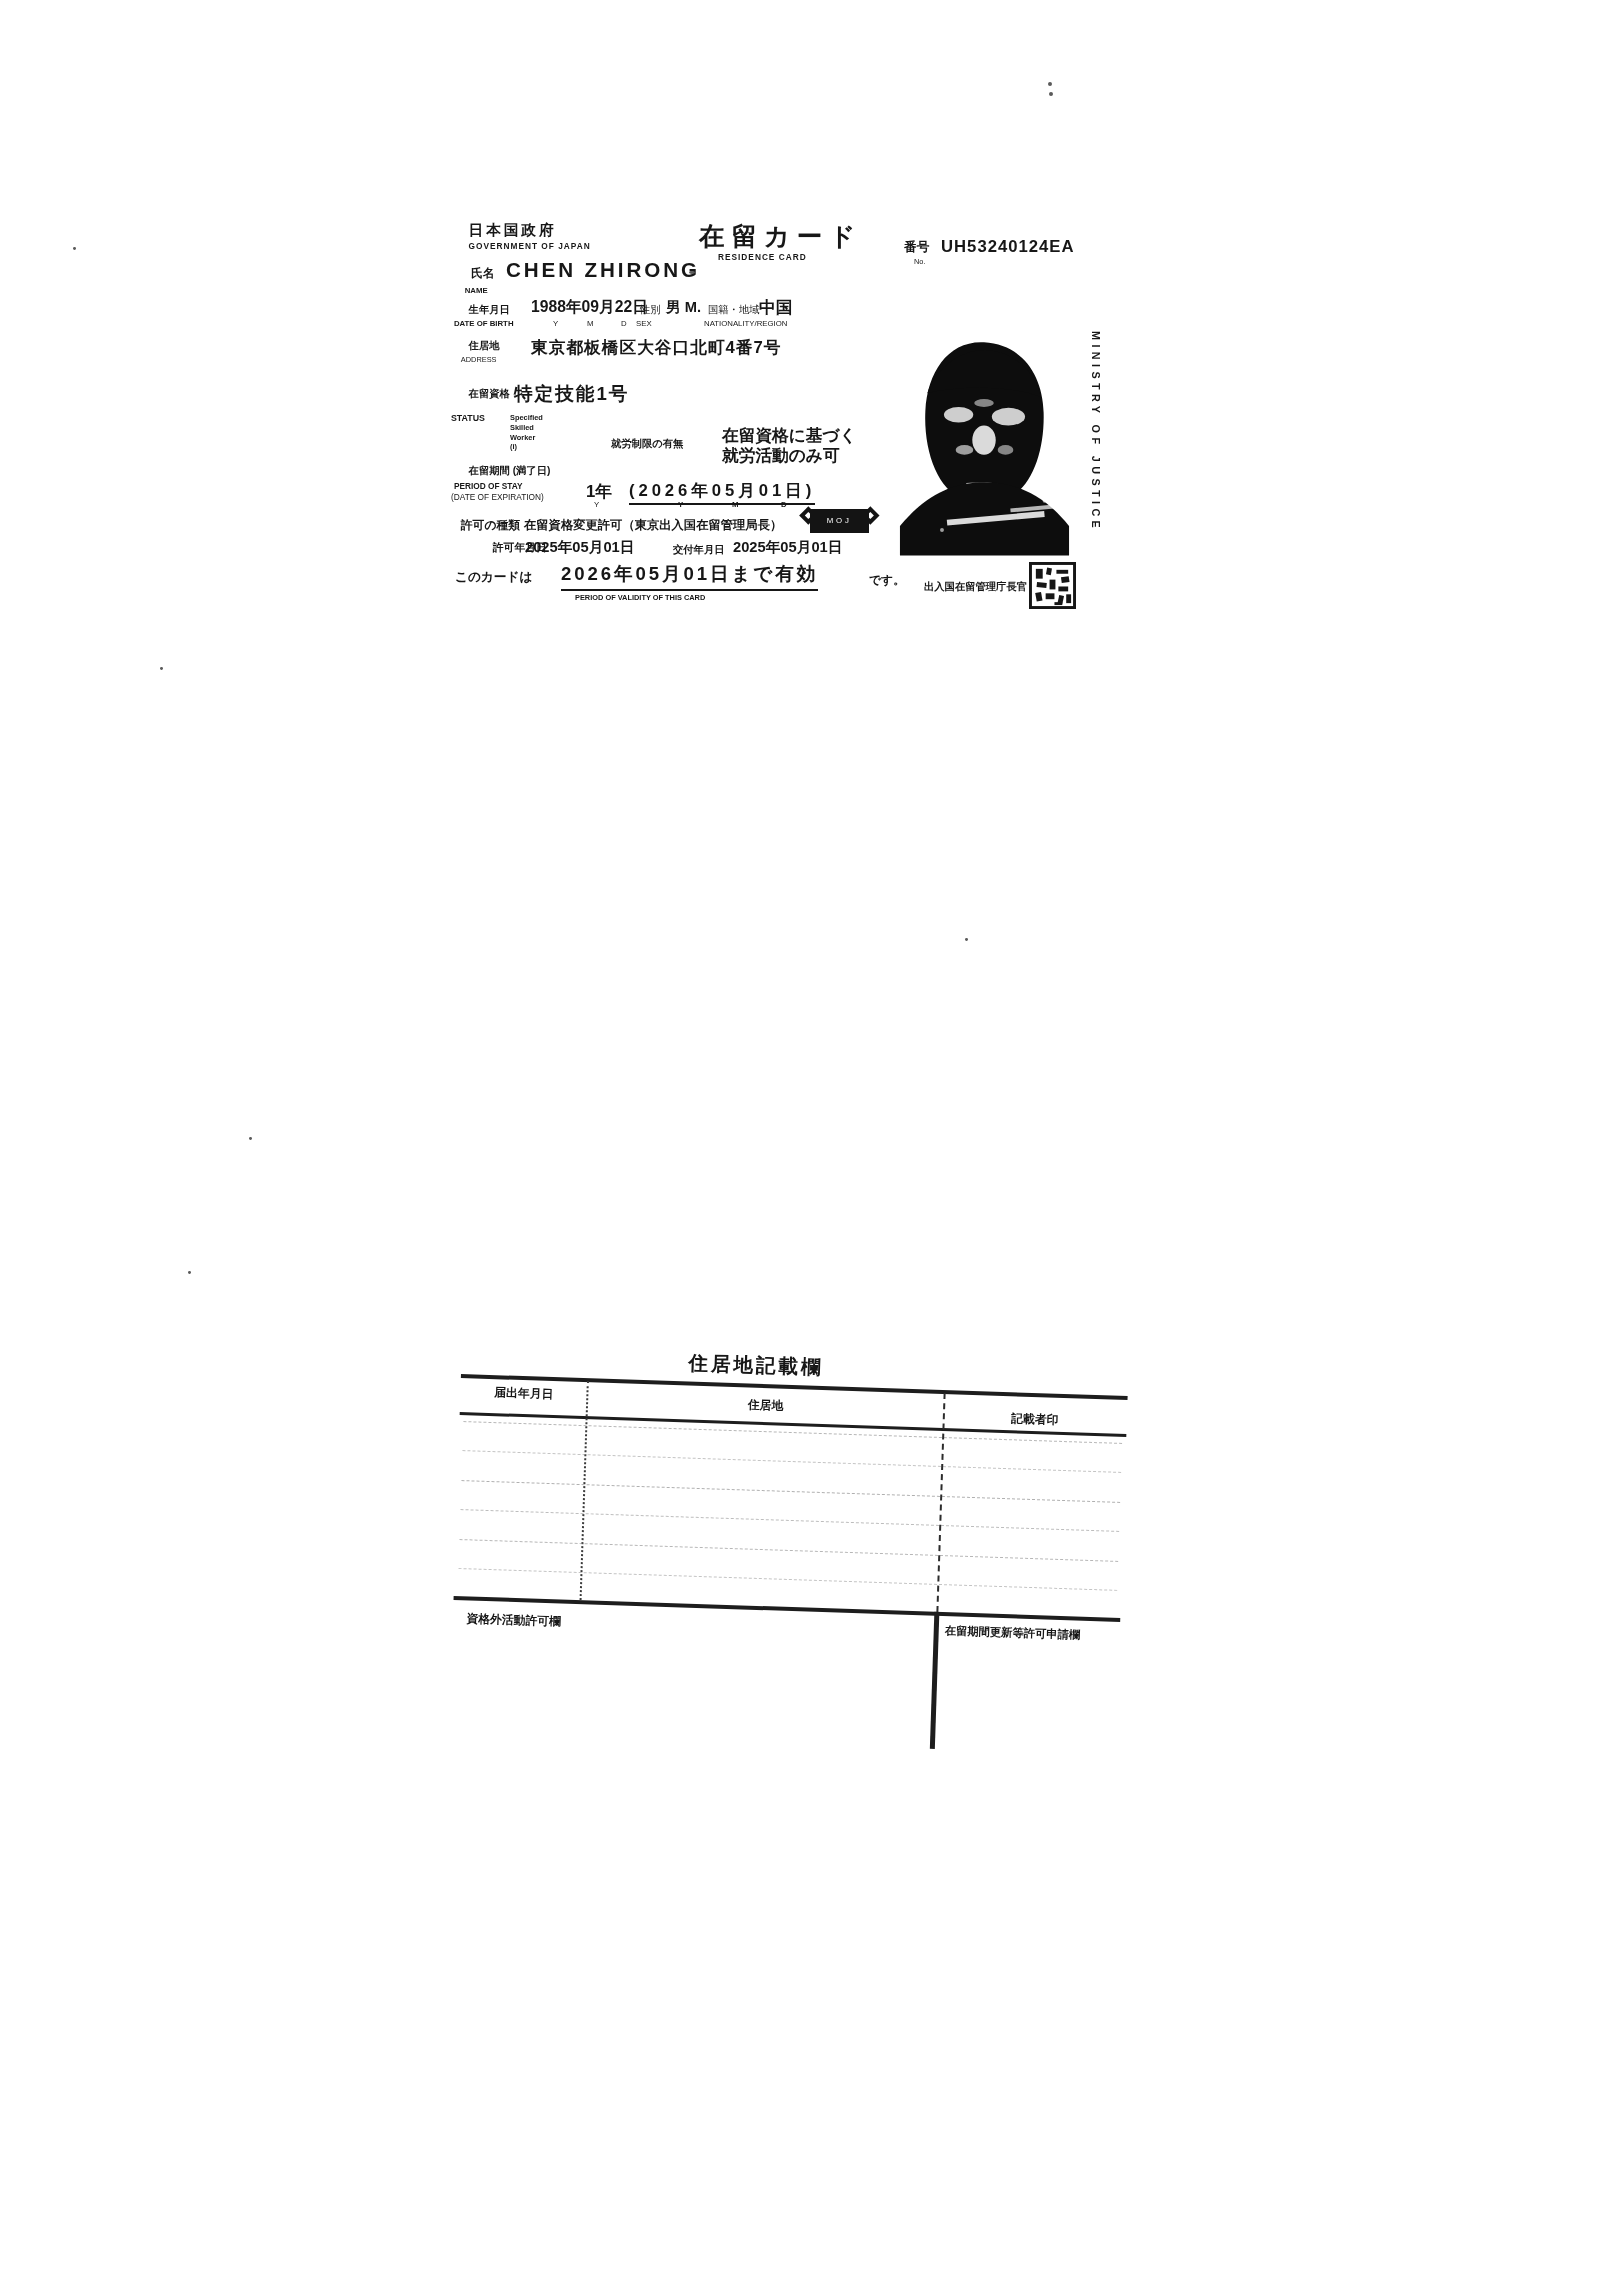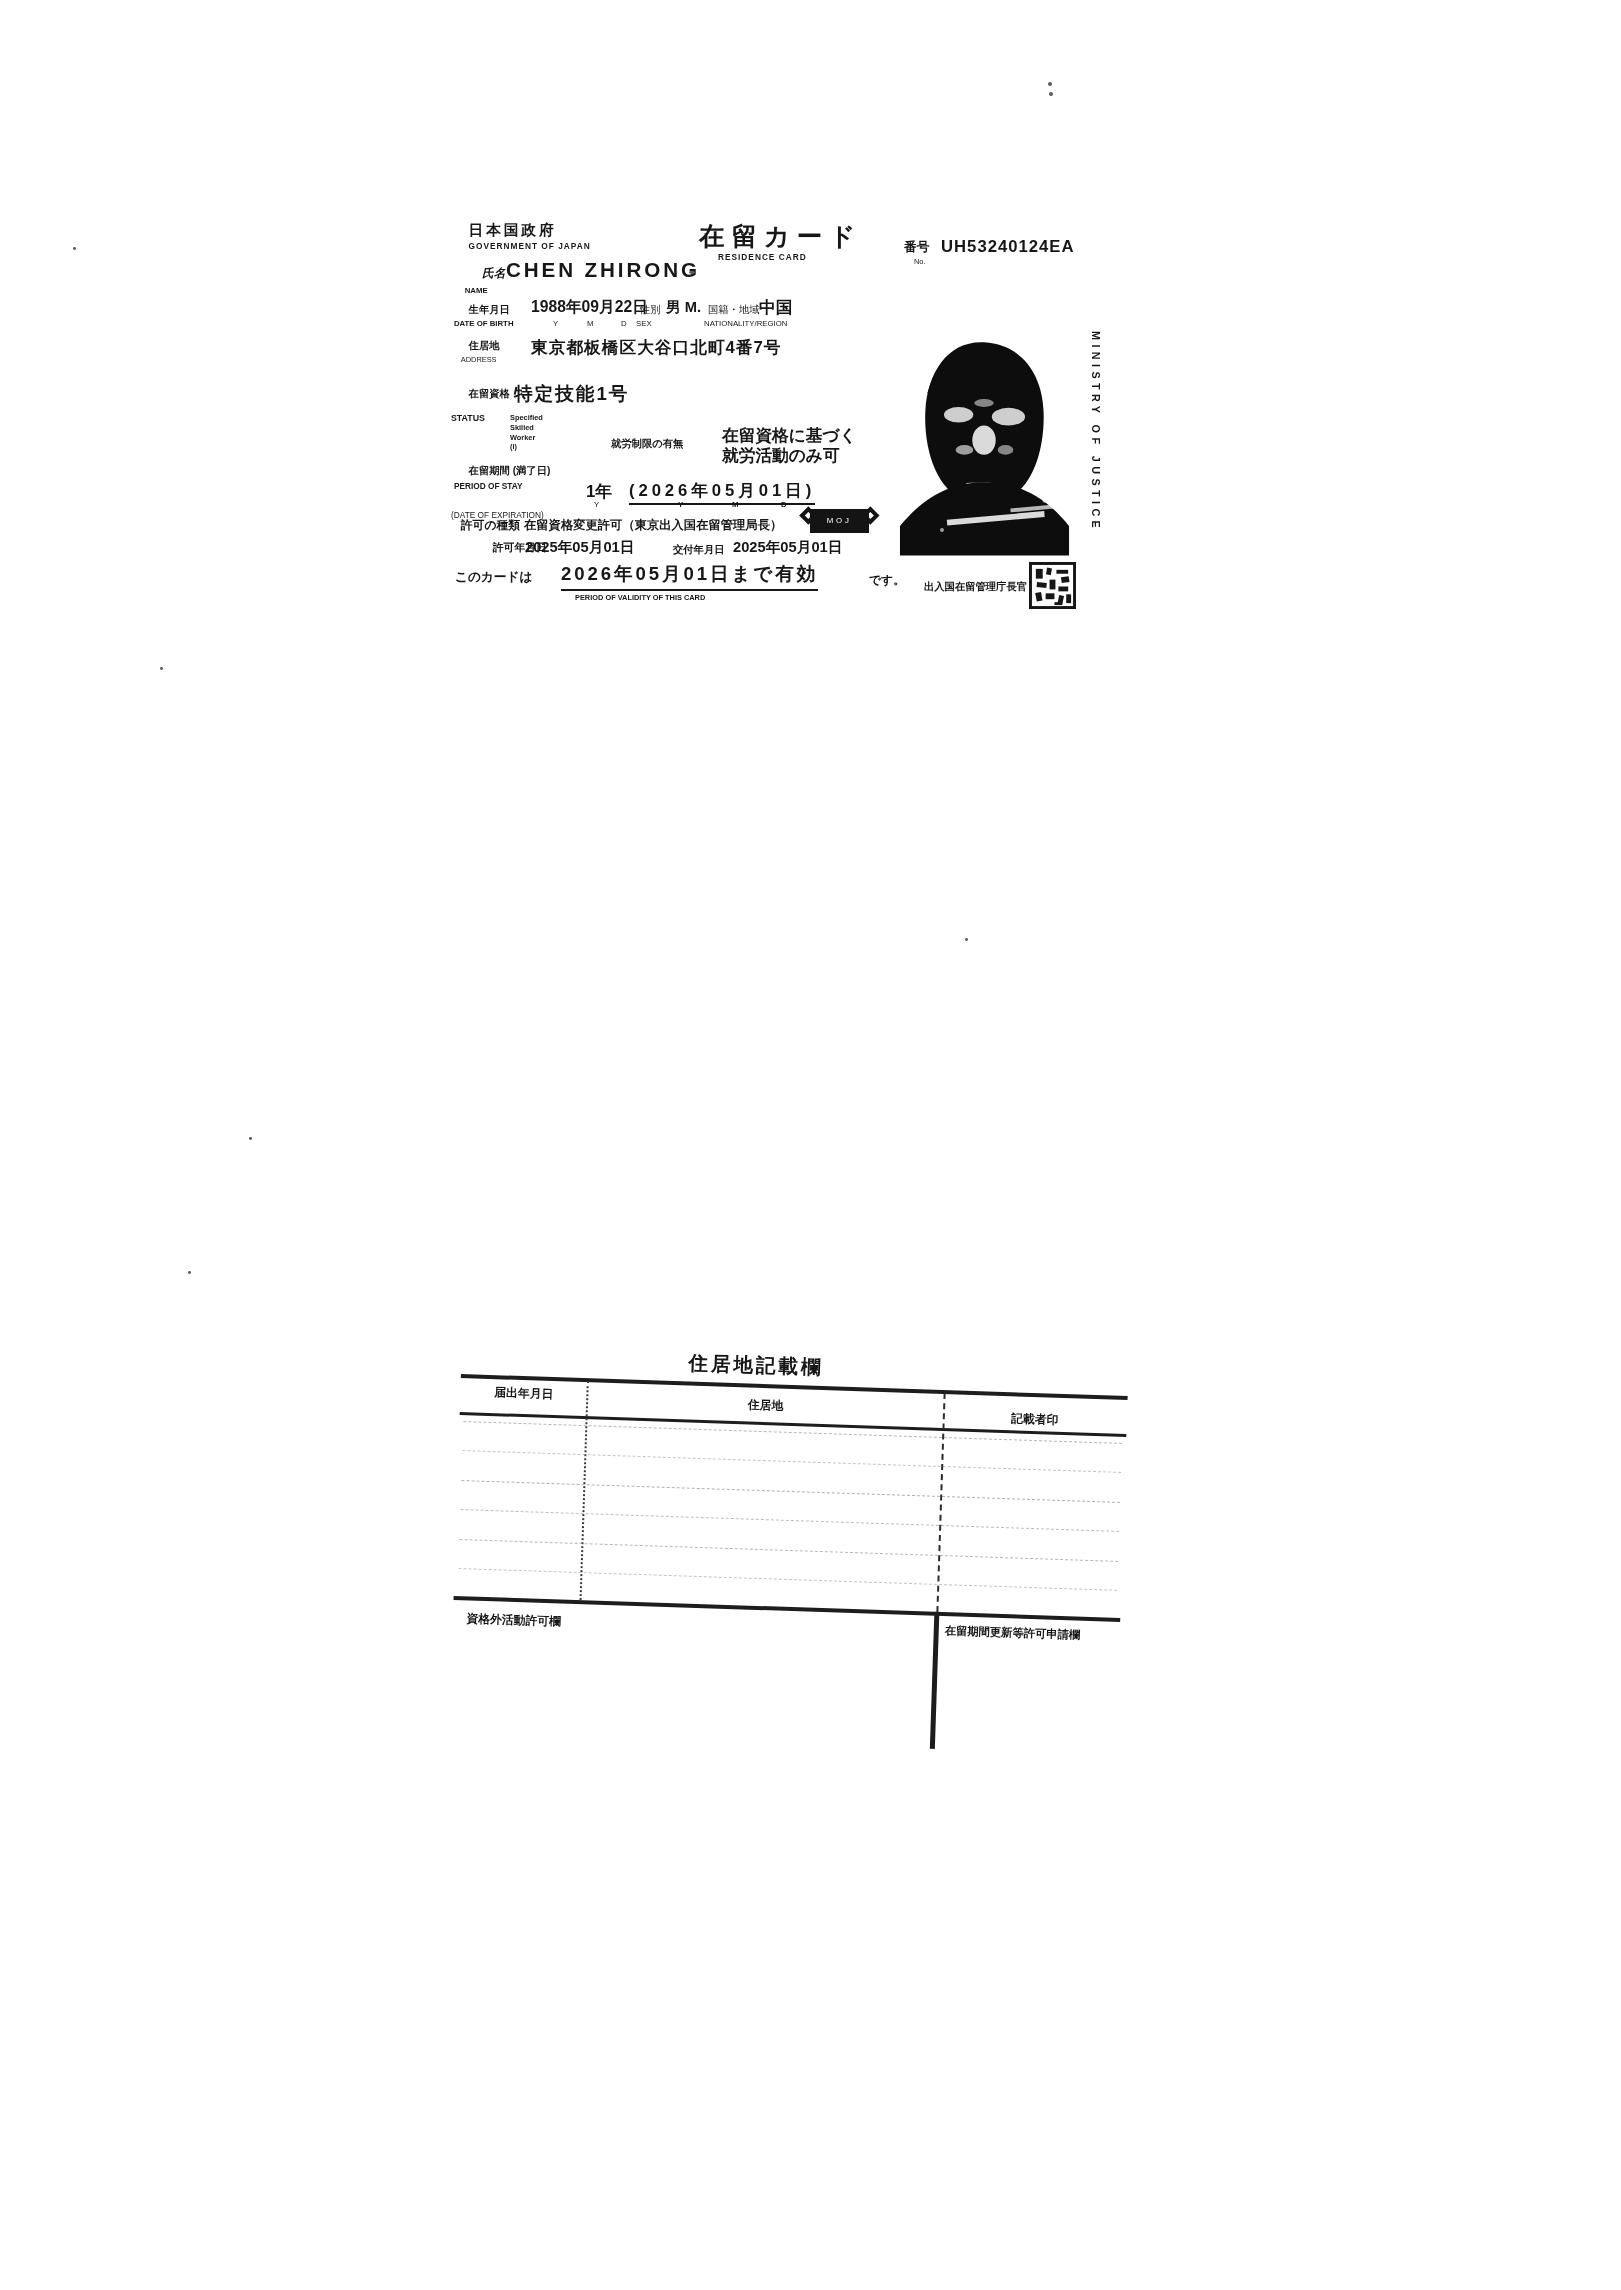--- a/index.html
+++ b/index.html
@@ -9,21 +9,21 @@
   .b{font-weight:bold;}
   
   .card{position:absolute;left:451px;top:209px;width:676px;height:421px;}
   .issuer-ja{left:17.6px;top:11.8px;font-size:14.7px;letter-spacing:2.9px;}
   .issuer-en{left:17.6px;top:32px;font-size:8.3px;letter-spacing:1px;}
   .title-ja{left:248px;top:9.8px;font-size:25.5px;letter-spacing:6.9px;}
   .title-en{left:267px;top:43px;font-size:8.3px;letter-spacing:1px;}
   .num-ja{left:453px;top:30px;font-size:12.7px;}
   .num-en{left:463px;top:48px;font-size:7.4px;}
   .num-val{left:490px;top:28px;font-size:16.7px;letter-spacing:1px;}
-  .name-ja{left:31px;top:57px;font-size:11.8px;font-style:italic;}
+  .name-ja{left:20px;top:57px;font-size:11.8px;}
   .name-val{left:55px;top:49px;font-size:20.6px;letter-spacing:2.9px;}
   .name-en{left:13.7px;top:77px;font-size:7.8px;}
   .dob-ja{left:17.6px;top:94px;font-size:10.3px;}
   .dob-val{left:80px;top:88px;font-size:15.7px;}
   .sex-ja{left:189px;top:94px;font-size:10.3px;}
   .sex-val{left:215px;top:89px;font-size:14.7px;}
   .nat-ja{left:257px;top:94px;font-size:10.3px;}
   .nat-val{left:308px;top:87px;font-size:16.7px;}
   .enrow{top:110px;font-size:7.8px;}
   .dob-en{left:2.9px;} .y1{left:102px;} .m1{left:136px;} .d1{left:170px;}
@@ -34,21 +34,21 @@
   .status-ja{left:17.6px;top:178px;font-size:10.3px;}
   .status-val{left:63px;top:172px;font-size:18.6px;letter-spacing:2px;}
   .status-en{left:0;top:204px;font-size:8.8px;}
   .status-en-lines{left:59px;top:204px;font-size:7.4px;line-height:9.8px;white-space:normal;width:69px;}
   .status-en-lines span{display:block;}
   .work-lb{left:160px;top:228px;font-size:10.3px;}
   .work-v1{left:271px;top:215px;font-size:16.7px;}
   .work-v2{left:271px;top:235px;font-size:16.7px;}
   .period-ja{left:17.6px;top:255px;font-size:10.3px;}
   .period-en1{left:2.9px;top:272px;font-size:8.3px;}
-  .period-en2{left:0px;top:283px;font-size:8.3px;margin-top:18px;}
+  .period-en2{left:0px;top:283px;font-size:8.3px;}
   .period-val{left:135px;top:271px;font-size:16.7px;}
   .period-y{left:143px;top:291px;font-size:7.8px;}
   .exp-val{left:178px;top:270px;font-size:16.7px;letter-spacing:3.9px;border-bottom:2px solid #171717;padding-bottom:1px;}
   .y2{left:227px;} .m2{left:281px;} .d2{left:330px;}
   .enrow2{top:291px;font-size:7.8px;}
   .permit-lb{left:9.8px;top:309px;font-size:11.8px;}
   .permit-val{left:73px;top:308px;font-size:12.3px;}
   .pdate-lb{left:9.8px;top:332px;font-size:10.8px;padding-left:32px;}
   .pdate-val{left:74px;top:329px;font-size:14.7px;}
   .idate-lb{left:222px;top:334px;font-size:10.3px;}

